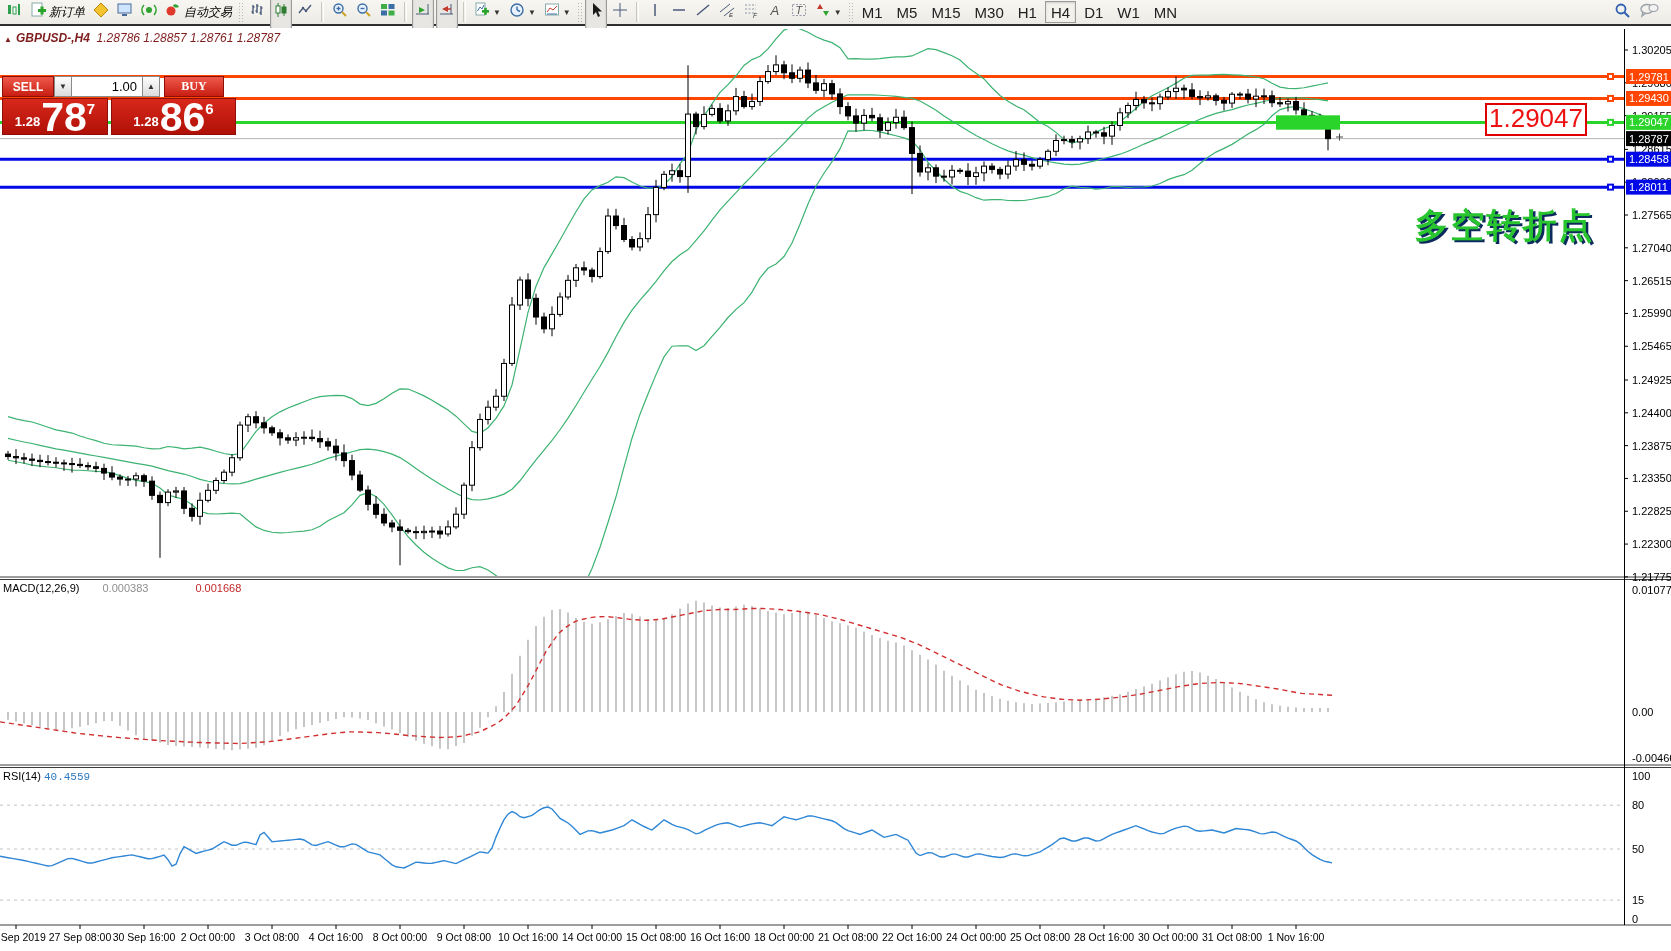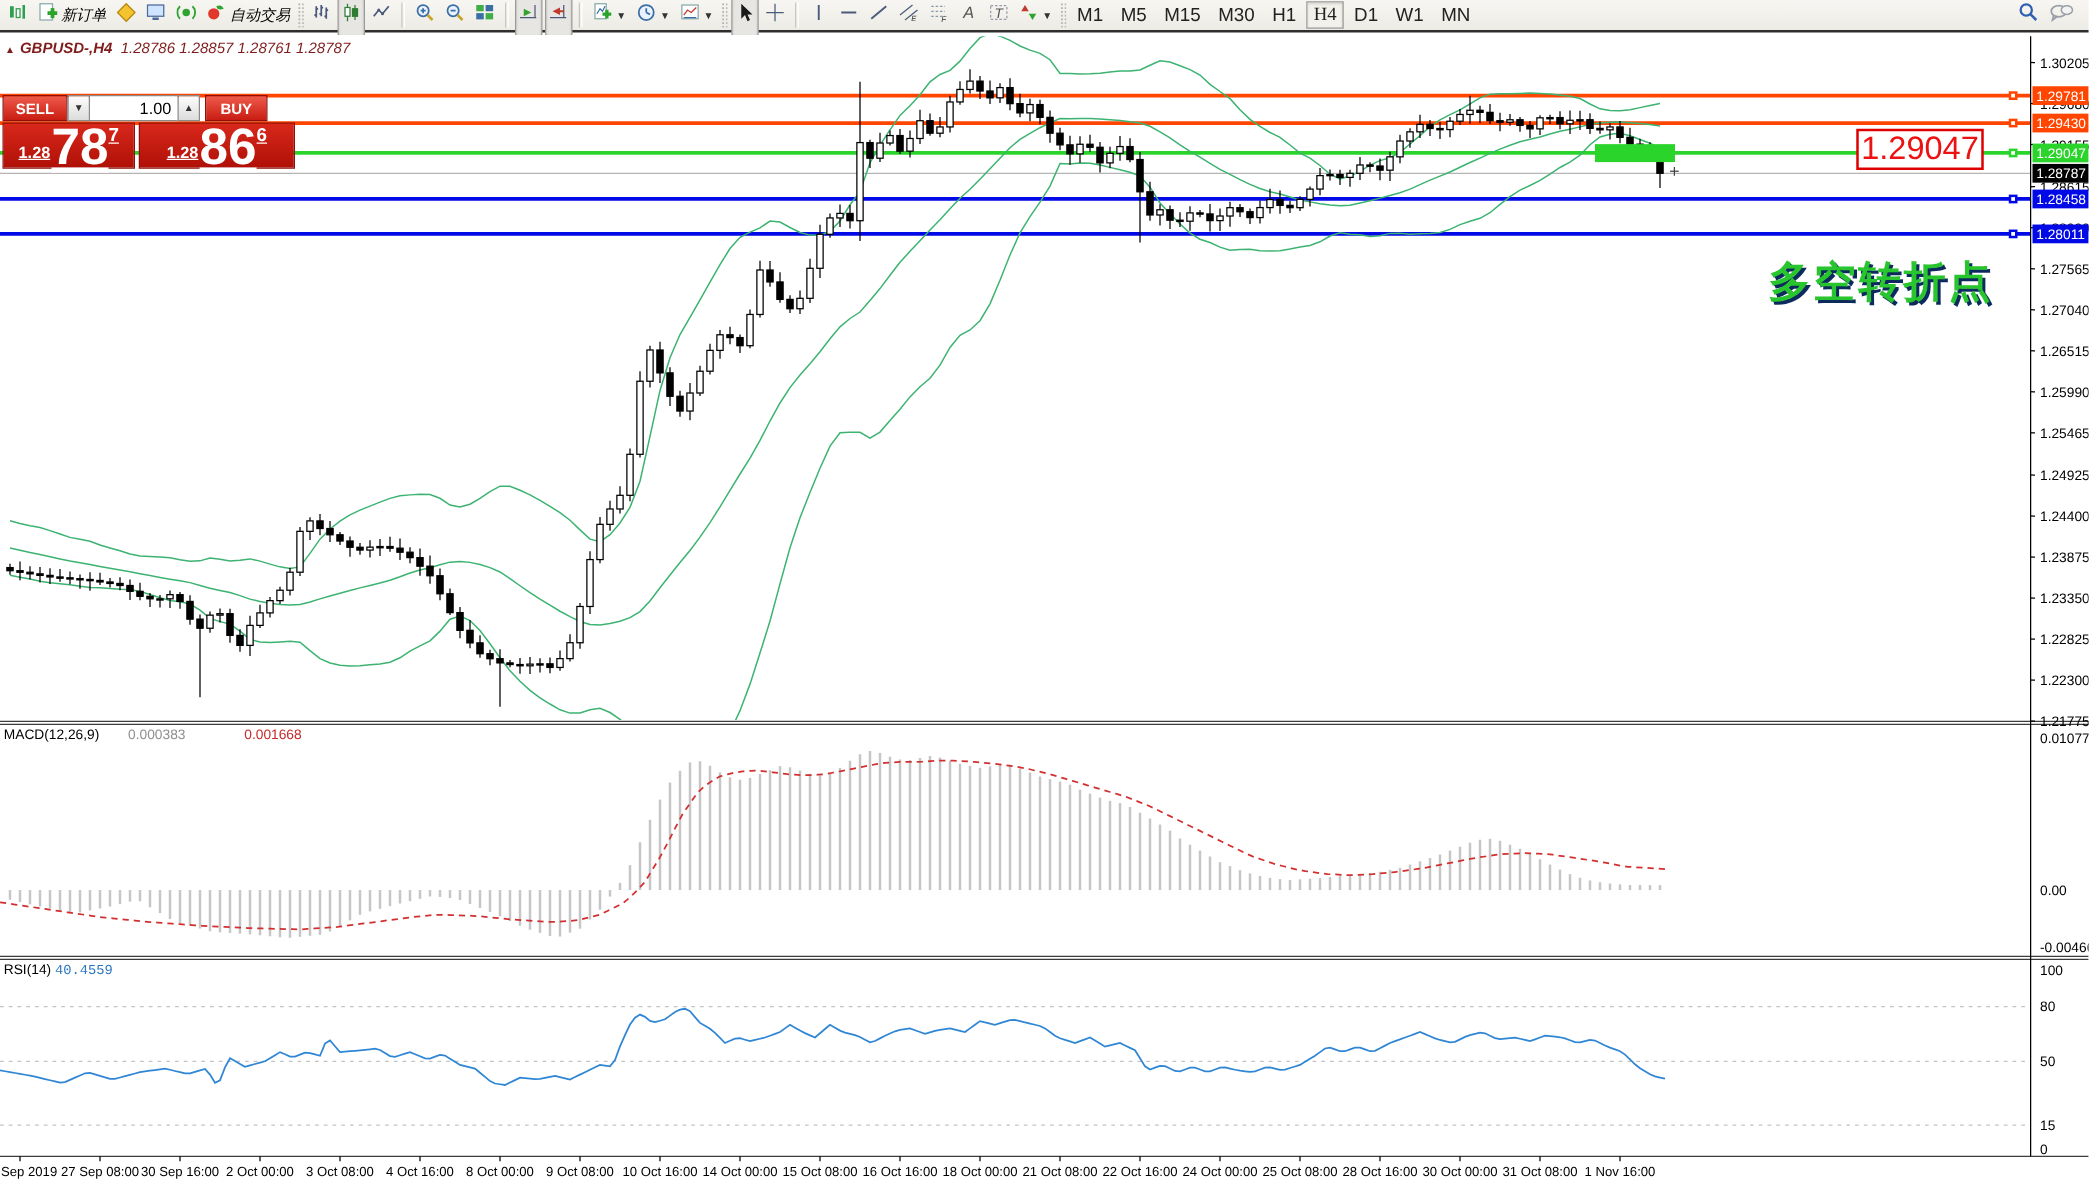--- a/index.html
+++ b/index.html
@@ -12,39 +12,39 @@
   .tb-btn{height:22px;min-width:22px;display:flex;align-items:center;justify-content:flex-start;
     margin:0 1px;border:1px solid transparent;border-radius:2px;padding:16px 2px;box-sizing:border-box;cursor:default;font-style:italic;}
   .tb-btn.active{border-color:#9a9a9a;background:#e7e6e2;box-shadow:inset 0 1px 2px rgba(0,0,0,.18);}
   .tb-btn .lbl{font-size:12px;color:#000;margin-left:3px;white-space:nowrap;}
   .tb-btn .dd{font-size:8px;color:#333;margin-left:3px;}
   .tb-sep{width:1px;height:20px;border-left:1px solid #c9c7c0;border-right:1px solid #fff;margin:0 4px;}
   .tb-handle{width:5px;height:20px;margin:0 2px;
     background-image:radial-gradient(#b9b7b0 35%,transparent 40%);background-size:3px 3px;}
   .tf-btn{height:20px;padding:0 5px;font-size:15px;color:#222;display:flex;align-items:center;
     border:1px solid transparent;margin:0 1px;}
-  .tf-btn.active{border-color:#9a9a9a;background:#f2f1ec;box-shadow:inset 0 1px 2px rgba(0,0,0,.15);font-family:Liberation Serif, serif;}
+  .tf-btn.active{border-color:#9a9a9a;background:#f2f1ec;box-shadow:inset 0 1px 2px rgba(0,0,0,.15);}
   #tb-right{margin-left:auto;display:flex;align-items:center;padding-right:8px;}
   
   #chart-header{position:absolute;left:4px;top:31px;font-size:12px;color:#7f1d1d;z-index:5;white-space:nowrap;font-style:italic;}
   #chart-header .tri{font-size:8px;margin-right:4px;}
   
   #ocp{position:absolute;left:2px;top:47px;width:235px;z-index:6;font-family:"Liberation Sans",sans-serif;}
   #ocp-row1{display:flex;height:21px;margin-top:29px;}
   .ocp-btn{background:linear-gradient(#ef5a4b,#c81d12);color:#fff;font-weight:bold;font-size:12px;
     border:1px solid #8f0f08;display:flex;align-items:center;justify-content:center;box-sizing:border-box;}
   #sell-btn{width:52px;}
-  #buy-btn{width:50px;margin-left:4px;}
+  #buy-btn{width:60px;margin-left:4px;font-family:Liberation Serif, serif;}
   .spin{width:18px;background:linear-gradient(#fdfdfd,#dcdcdc);border:1px solid #8a8a8a;color:#333;
     font-size:8px;display:flex;align-items:center;justify-content:center;box-sizing:border-box;}
   #vol-input{width:70px;border:1px solid #8a8a8a;border-left:none;border-right:none;
     text-align:right;font-size:13px;padding:0 5px 0 0;box-sizing:border-box;outline:none;}
   #ocp-row2{display:flex;margin-top:1px;}
   .quote{background:linear-gradient(#d8281b,#b01007);border:1px solid #8f0f08;color:#fff;height:37px;
-    display:flex;align-items:flex-end;justify-content:center;box-sizing:border-box;padding-bottom:2px;text-decoration:underline;}
+    display:flex;align-items:flex-end;justify-content:center;box-sizing:border-box;padding-bottom:2px;}
   #sell-quote{width:106px;}
   #buy-quote{width:125px;margin-left:3px;}
   .q-small{font-size:13px;font-weight:bold;margin:0 1px 3px 0;}
   .q-big{font-size:41px;font-weight:bold;line-height:30px;}
   .q-sup{font-size:15px;font-weight:bold;align-self:flex-start;margin-top:1px;}
   
   .panel-label{position:absolute;left:3px;font-size:11px;color:#000;z-index:4;white-space:nowrap;}
   #macd-label{top:582px;}
   #rsi-label{top:770px;}
   .val-gray{color:#8f8f8f;margin-left:20px;} .val-red{color:#c32a2a;margin-left:44px;} .val-blue{color:#2f78c0;font-family:Liberation Mono, monospace;}

